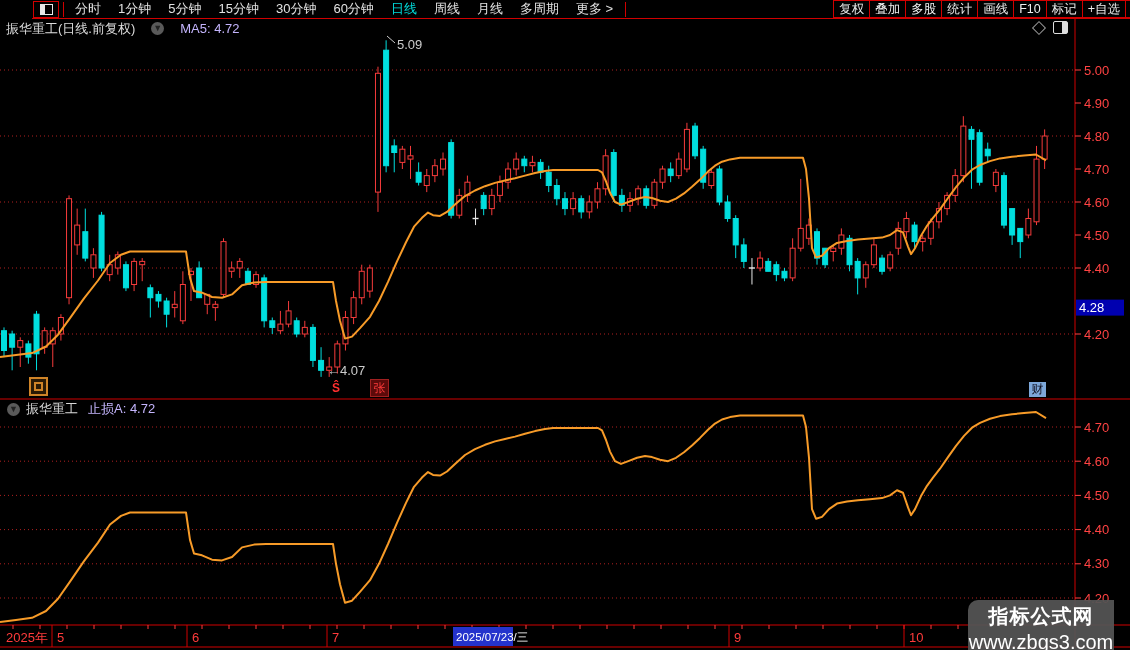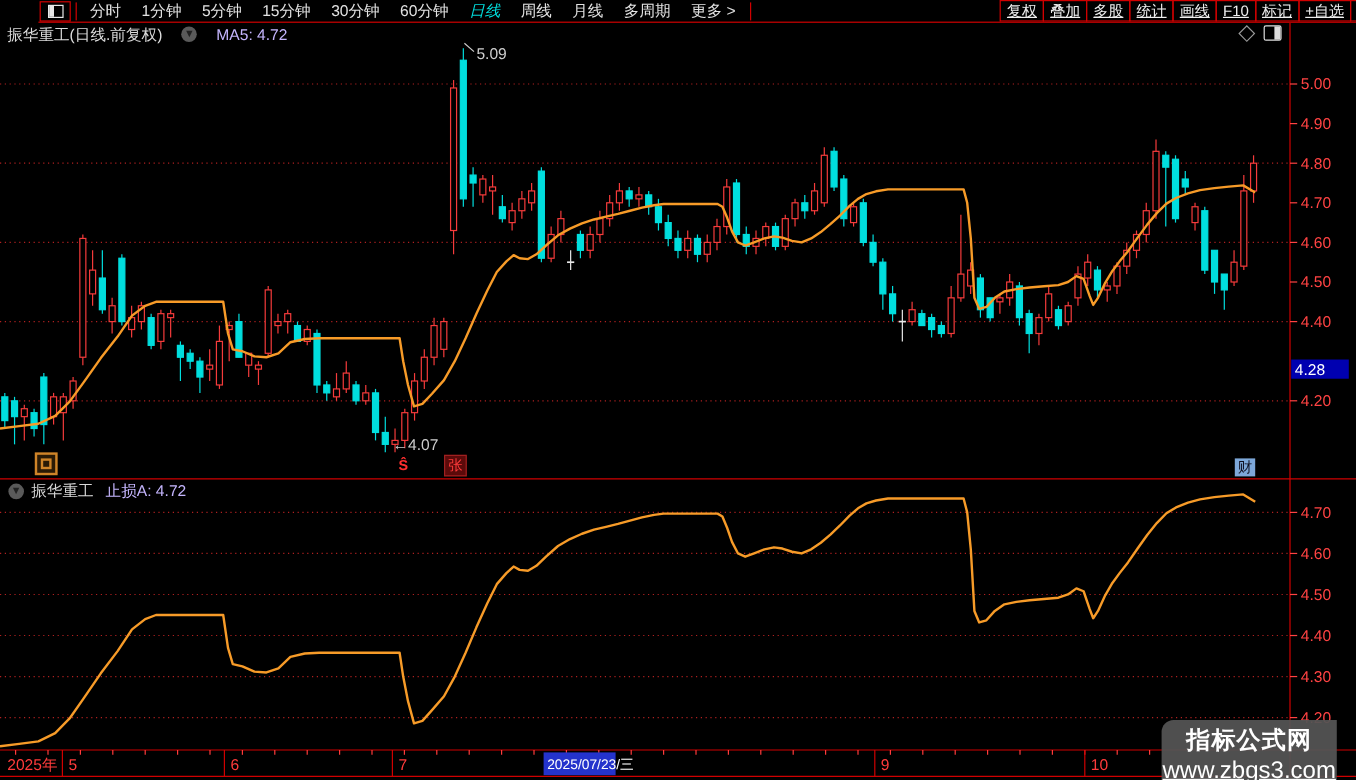--- a/index.html
+++ b/index.html
@@ -8,24 +8,24 @@
   #chart-svg{position:absolute;left:0;top:0;z-index:1;}
   .topbar{position:absolute;left:0;top:0;width:1130px;height:18px;z-index:10;
           border-bottom:1px solid #d00000;display:flex;align-items:center;background:#000;margin-left:32px;}
   .win-btn{width:24px;height:15px;margin:1px 2px 1px 1px;border:1px solid #d00000;
            display:flex;align-items:center;justify-content:center;}
   .half-square{width:11px;height:9px;border:1px solid #e8e8e8;position:relative;}
   .half-square div{position:absolute;left:0;top:0;width:4px;height:9px;background:#e8e8e8;}
   .vsep{width:1px;height:15px;background:#d00000;margin:0 5px 0 2px;}
   .menu{display:flex;gap:17px;font-size:13px;color:#e2e2e2;margin-left:6px;white-space:nowrap;}
   .menu span{cursor:default;}
-  .menu .active{color:#00dcdc;font-style:italic;}
+  .menu .active{color:#00dcdc;}
   .right-btns{position:absolute;right:0;top:0;height:18px;display:flex;z-index:11;background:#000;}
   .rbtn{border:1px solid #d00000;margin-left:-1px;color:#efefef;font-size:12.5px;
-        display:flex;align-items:center;justify-content:center;padding:0 5px;white-space:nowrap;text-decoration:underline;}
+        display:flex;align-items:center;justify-content:center;padding:0 5px;white-space:nowrap;}
   .titlerow{position:absolute;left:0;top:20px;height:17px;width:1070px;z-index:10;
             display:flex;align-items:center;font-size:13px;color:#ddd;gap:10px;}
   .titlerow .sym{margin-left:6px;}
   .chev-circle{width:13px;height:13px;border-radius:50%;background:#5a5a5a;color:#222;
                font-size:9px;line-height:13px;text-align:center;margin:0 6px;}
   .ind-orange{color:#c4b5fd;}
   .corner-icons{position:absolute;top:21px;left:1034px;z-index:10;display:flex;align-items:center;gap:9px;}
   .diamond{width:8px;height:8px;border:1px solid #999;transform:rotate(45deg);}
   .split-square{width:13px;height:11px;border:1px solid #ddd;border-radius:2px;position:relative;}
   .split-square div{position:absolute;right:0;top:0;width:5px;height:11px;background:#ddd;}

